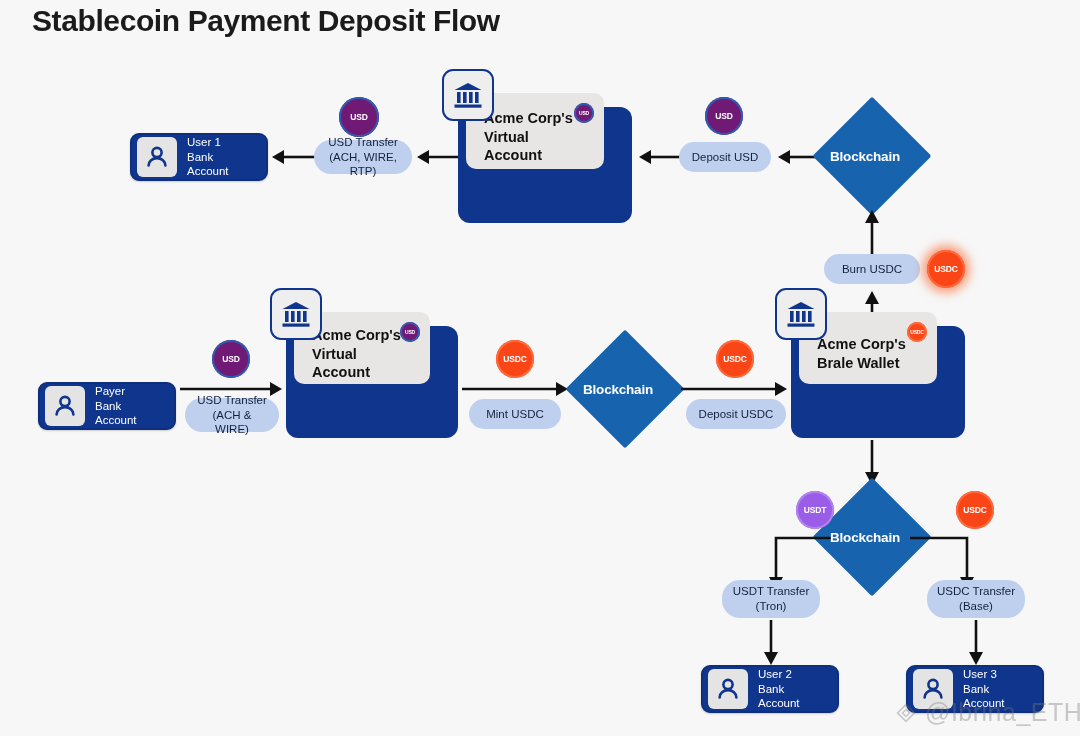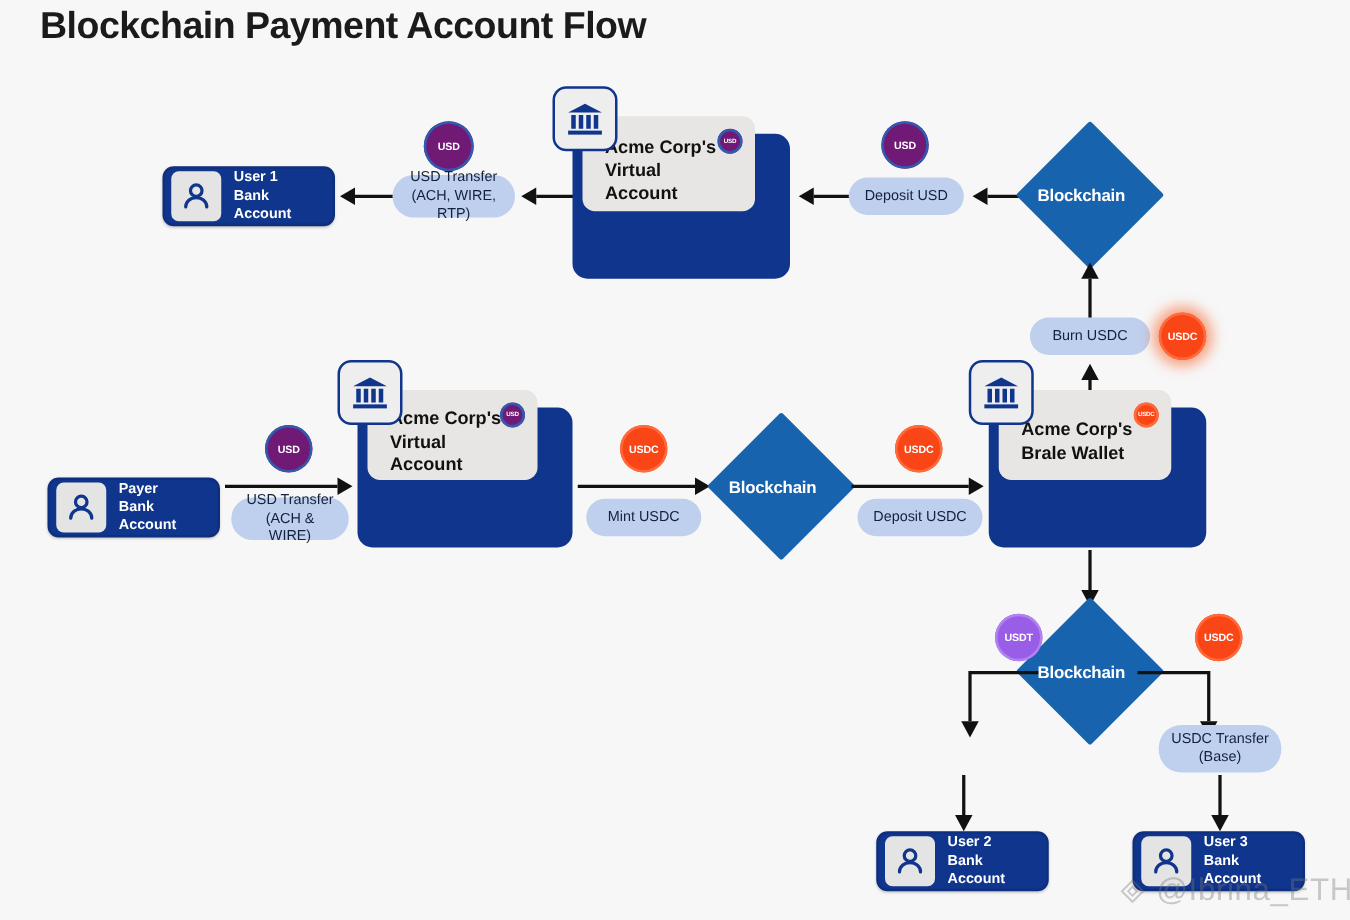--- a/index.html
+++ b/index.html
@@ -31,21 +31,21 @@
   .acct .person-box {
     width: 40px; height: 40px;
     background: #e4e4e4;
     border-radius: 6px;
     display: flex; align-items: center; justify-content: center;
     flex: 0 0 auto;
   }
   .acct .acct-label {
     margin-left: 10px;
     color: #ffffff;
-    font-size: 11.5px; font-weight: bold;
+    font-size: 11.5px; font-weight: normal;
     line-height: 1.25;
     white-space: pre-line;
   }
 
   
   .vcard { position: absolute; }
   .vcard .back {
     position: absolute; left: 0; top: 0;
     width: 100%; height: 100%;
     background: #10358c;
@@ -146,21 +146,21 @@
     letter-spacing: 0.5px;
     user-select: none;
   }
   .watermark .wm-text { margin-left: 6px; }
 </style>
 </head>
 <body>
 
 <div id="canvas">
 
-  <div class="page-title">Blockchain Payment Account Flow</div>
+  <div class="page-title">Stablecoin Payment Deposit Flow</div>
 
   <div class="acct" style="left:130px; top:133px; width:138px; height:48px;">
     <div class="person-box">
       <svg width="26" height="26" viewBox="0 0 26 26" aria-hidden="true">
         <circle cx="13" cy="8.5" r="4.6" fill="none" stroke="#10358c" stroke-width="2.6"></circle>
         <path d="M4.6 21.5 a8.4 7.4 0 0 1 16.8 0" fill="none" stroke="#10358c" stroke-width="2.6" stroke-linecap="round"></path>
       </svg>
     </div>
     <div class="acct-label">User 1
 Bank Account</div>
@@ -327,20 +327,22 @@
   </svg>
 
   <svg class="conn" style="left:908px; top:527px;" width="70" height="66">
     <path d="M2 11 L59 11 L59 50"></path>
     <polygon points="52,50 59,63 66,50"></polygon>
   </svg>
 
   <div class="token usdt" style="left:751px; top:491px; width:38px; height:38px;">USDT</div>
   <div class="token usdc" style="left:956px; top:491px; width:38px; height:38px;">USDC</div>
 
+  <div class="pill" style="left:722px; top:580px; width:98px; height:38px;">USDT Transfer
+(Tron)</div>
   <div class="pill" style="left:927px; top:580px; width:98px; height:38px;">USDC Transfer
 (Base)</div>
 
   <svg class="conn" style="left:760px; top:620px;" width="22" height="46">
     <line x1="11" y1="0" x2="11" y2="32"></line>
     <polygon points="4,32 11,45 18,32"></polygon>
   </svg>
   <svg class="conn" style="left:965px; top:620px;" width="22" height="46">
     <line x1="11" y1="0" x2="11" y2="32"></line>
     <polygon points="4,32 11,45 18,32"></polygon>

